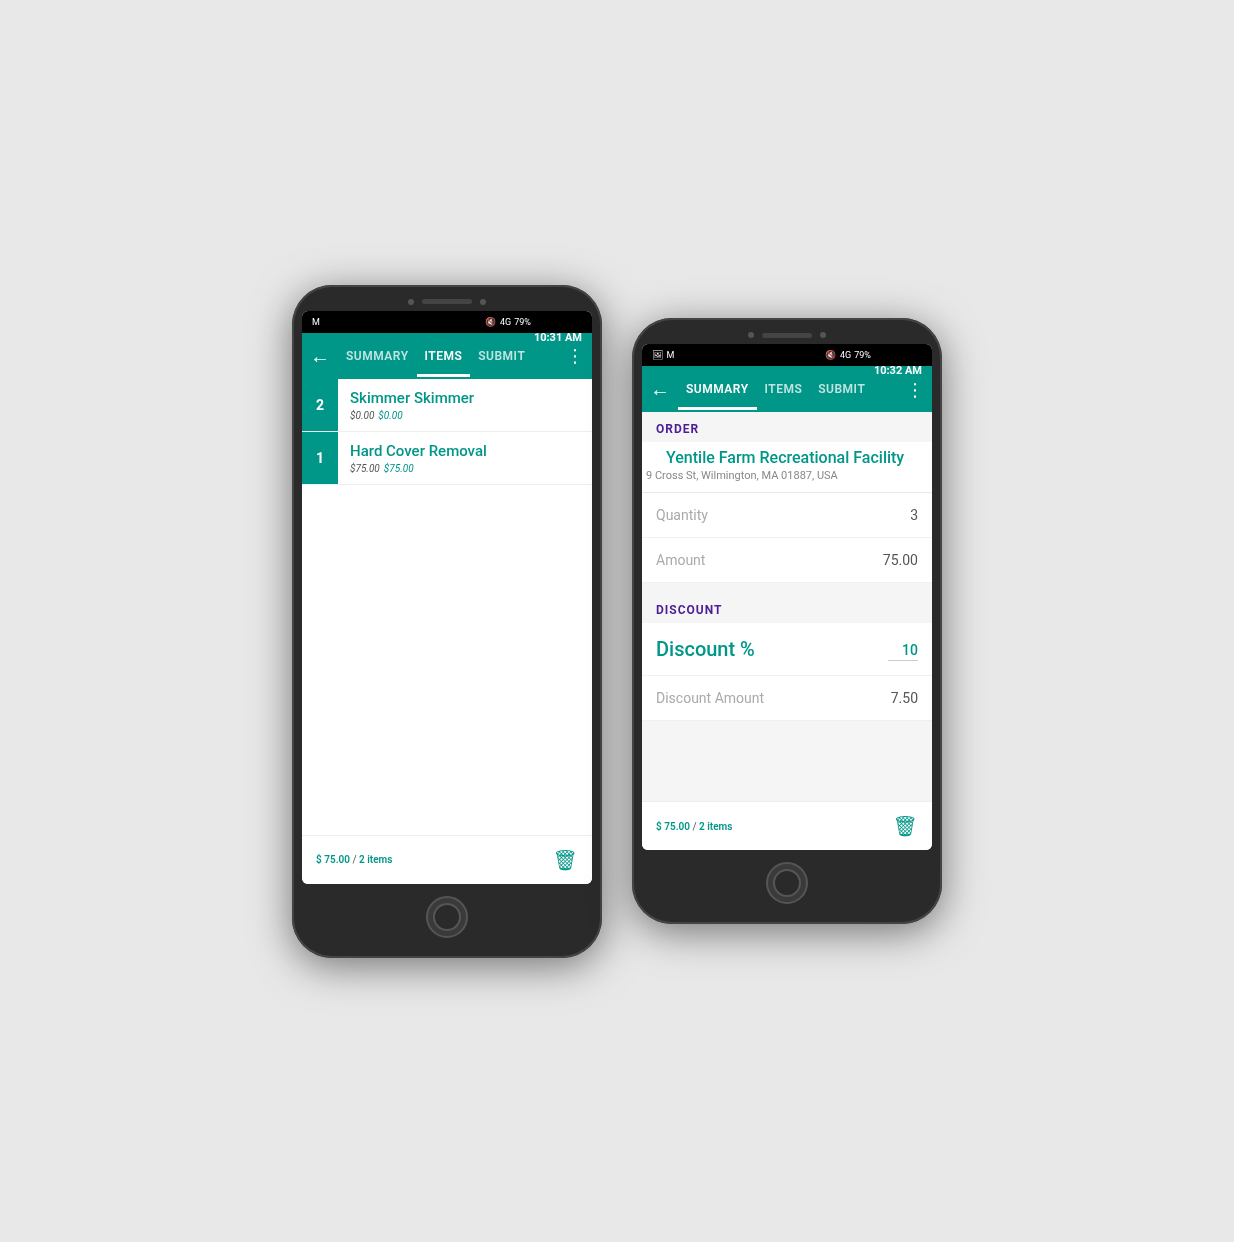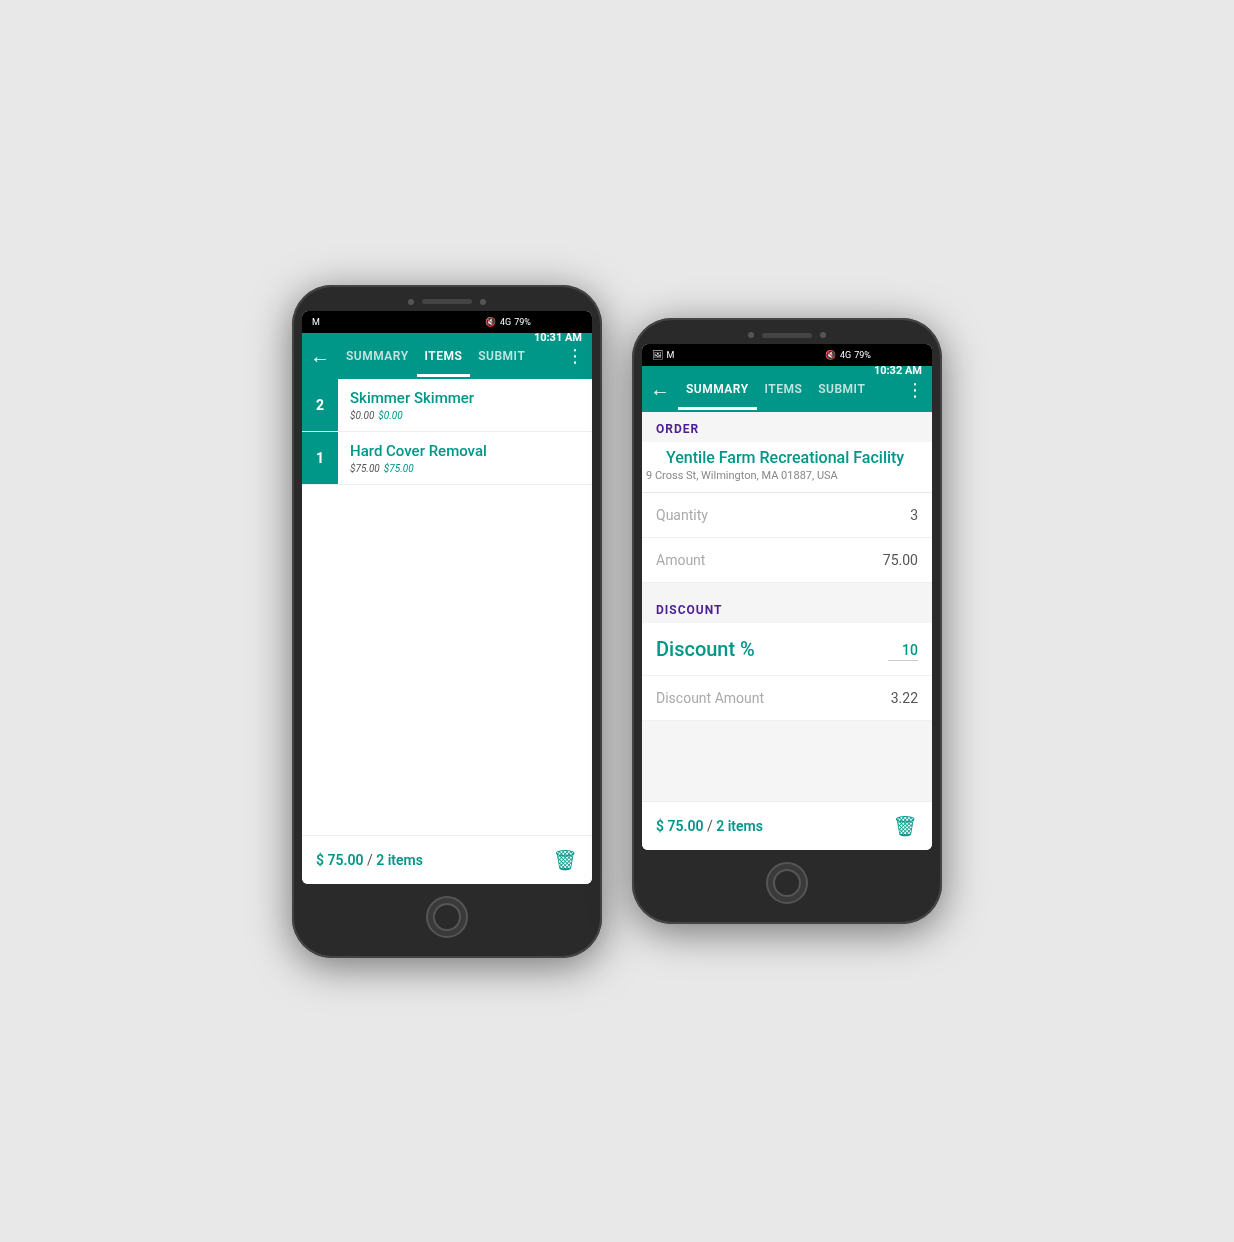--- a/index.html
+++ b/index.html
@@ -178,21 +178,21 @@
     .bottom-bar {
       display: flex;
       justify-content: space-between;
       align-items: center;
       padding: 12px 14px;
       border-top: 1px solid #eee;
       background: #fff;
     }
 
     .bottom-total {
-      font-size: 14px;
+      font-size: 10px;
       color: #555;
     }
 
     .bottom-total span {
       color: #009688;
       font-weight: 600;
     }
 
     .trash-icon {
       color: #009688;
@@ -435,21 +435,21 @@
 
       <div class="section-label">DISCOUNT</div>
 
       <div class="summary-row">
         <span class="discount-label">Discount %</span>
         <span class="discount-value">10</span>
       </div>
 
       <div class="summary-row">
         <span class="summary-row-label">Discount Amount</span>
-        <span class="summary-row-value">3.22</span>
+        <span class="summary-row-value">7.50</span>
       </div>
 
       <div class="section-divider" style="height:80px;"></div>
     </div>
 
     <div class="bottom-bar">
       <div class="bottom-total">
         <span>$</span>&nbsp;<span style="color:#009688;font-weight:600;">75.00</span> / <span>2 items</span>
       </div>
       <div class="trash-icon">🗑</div>

